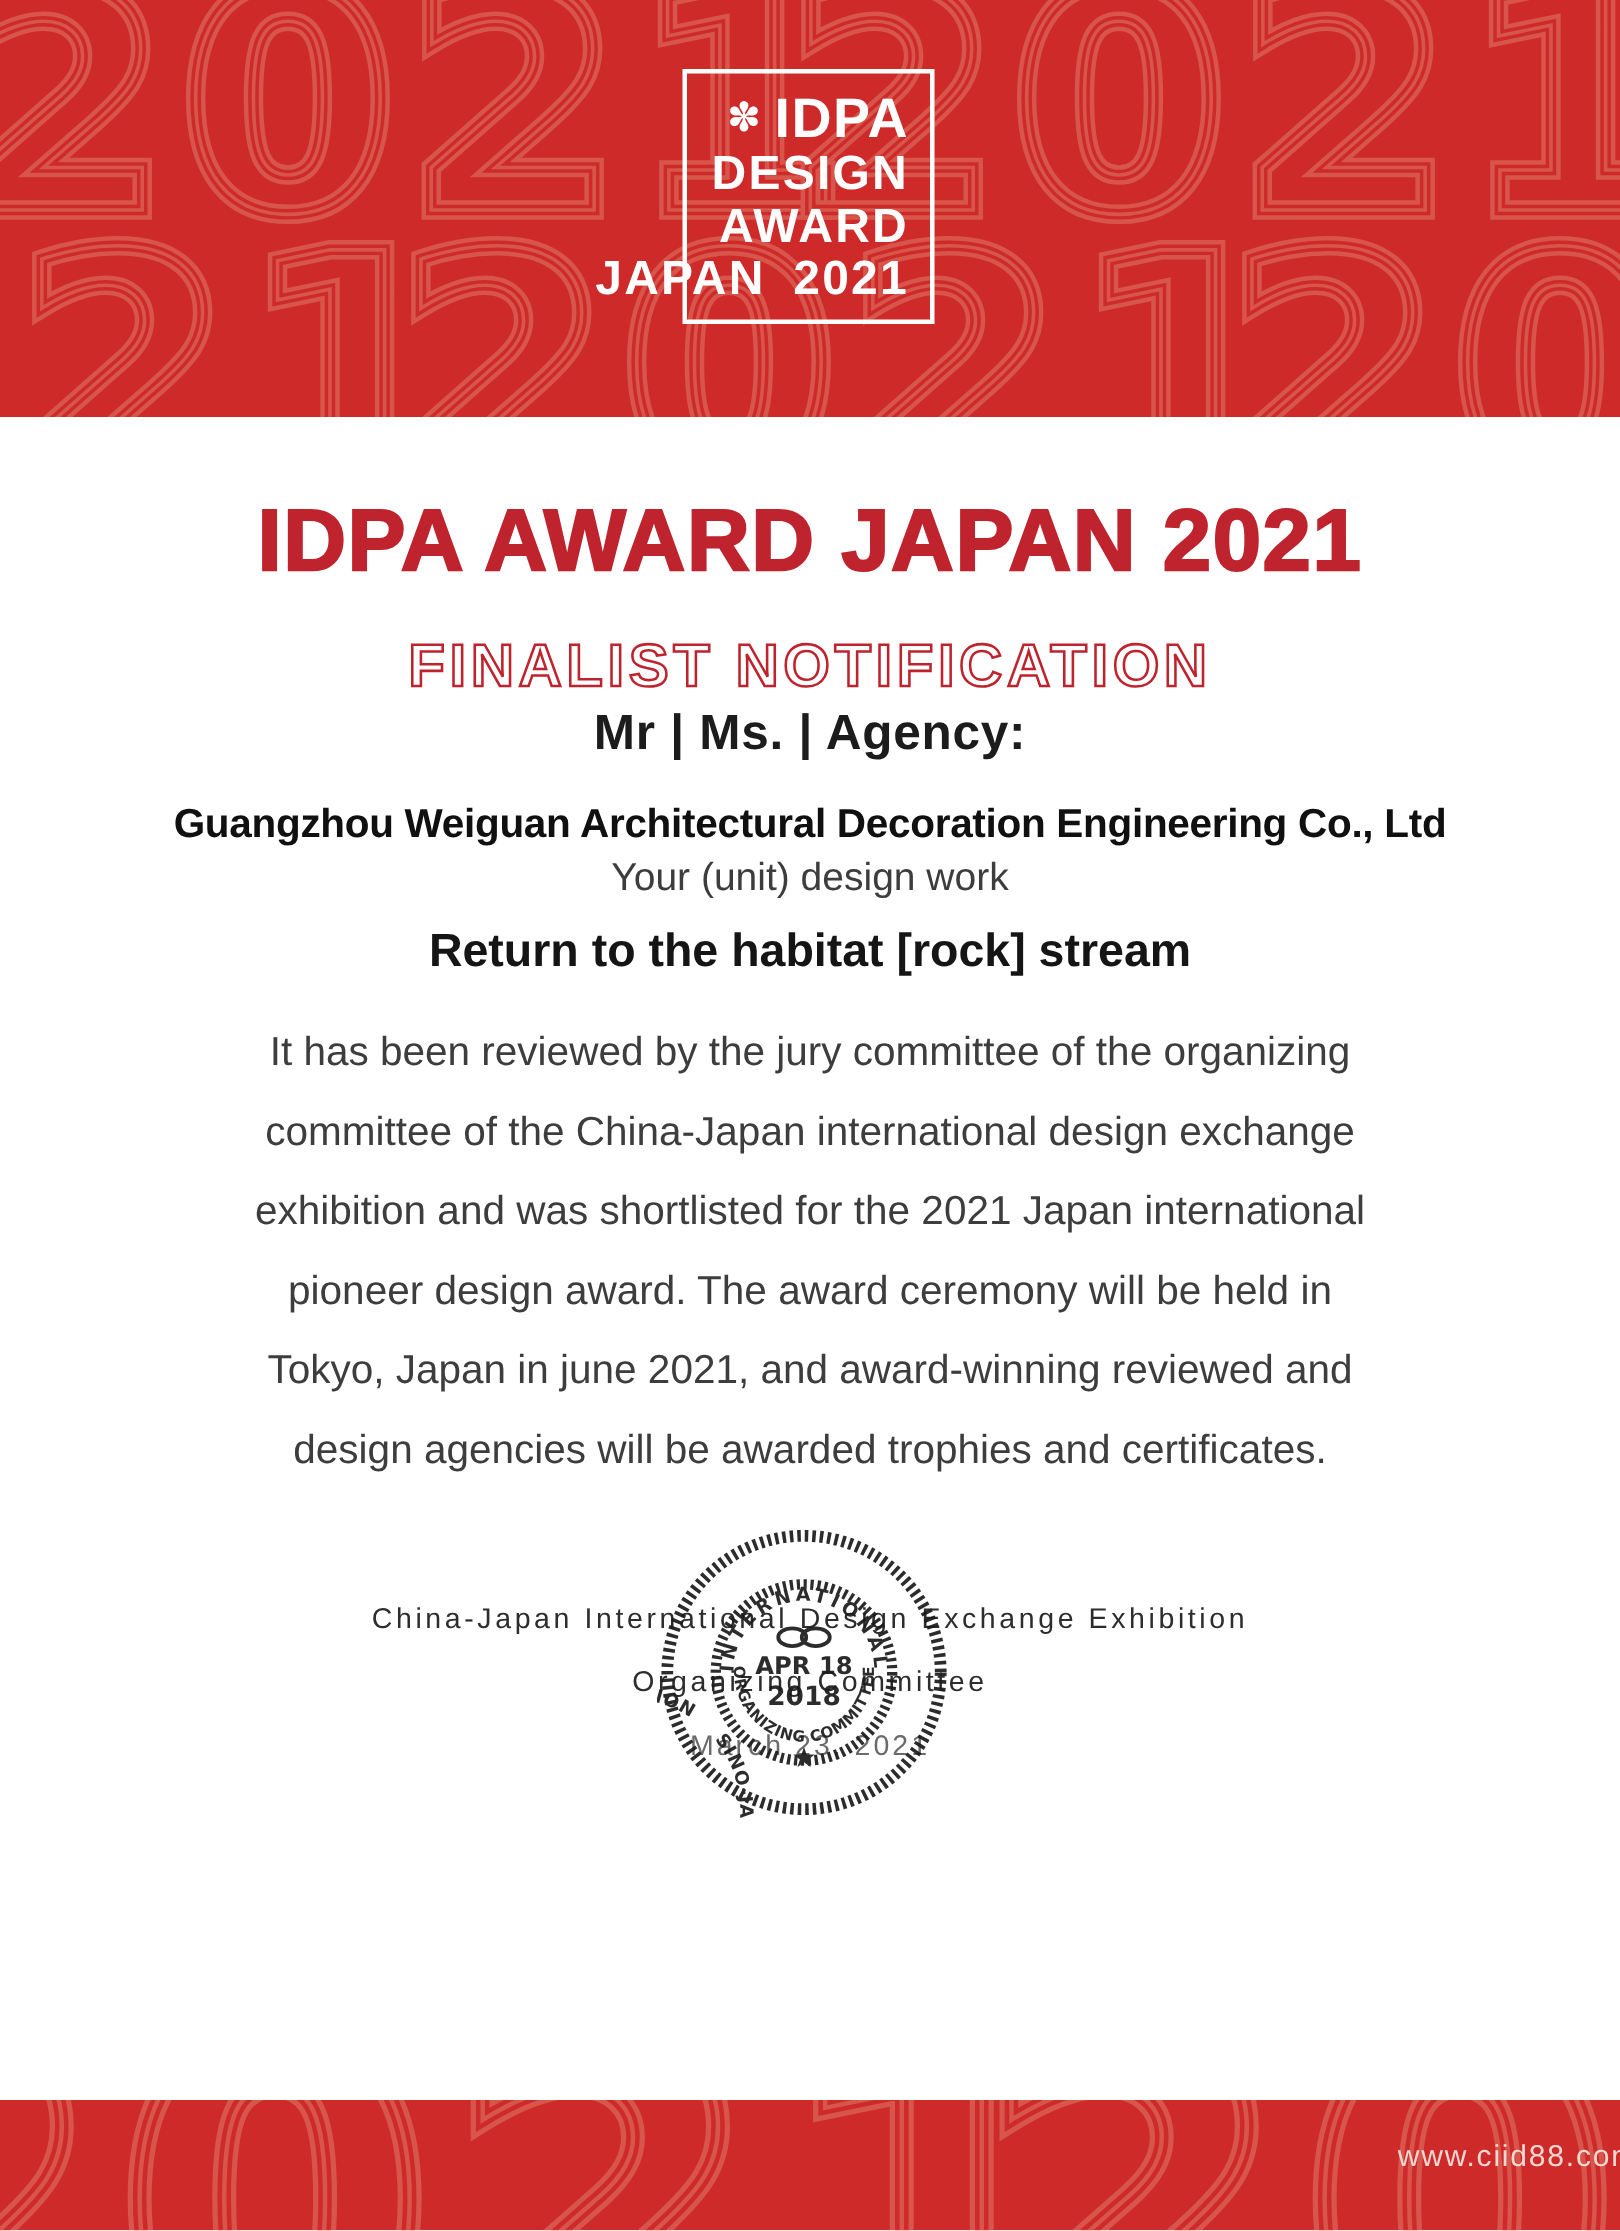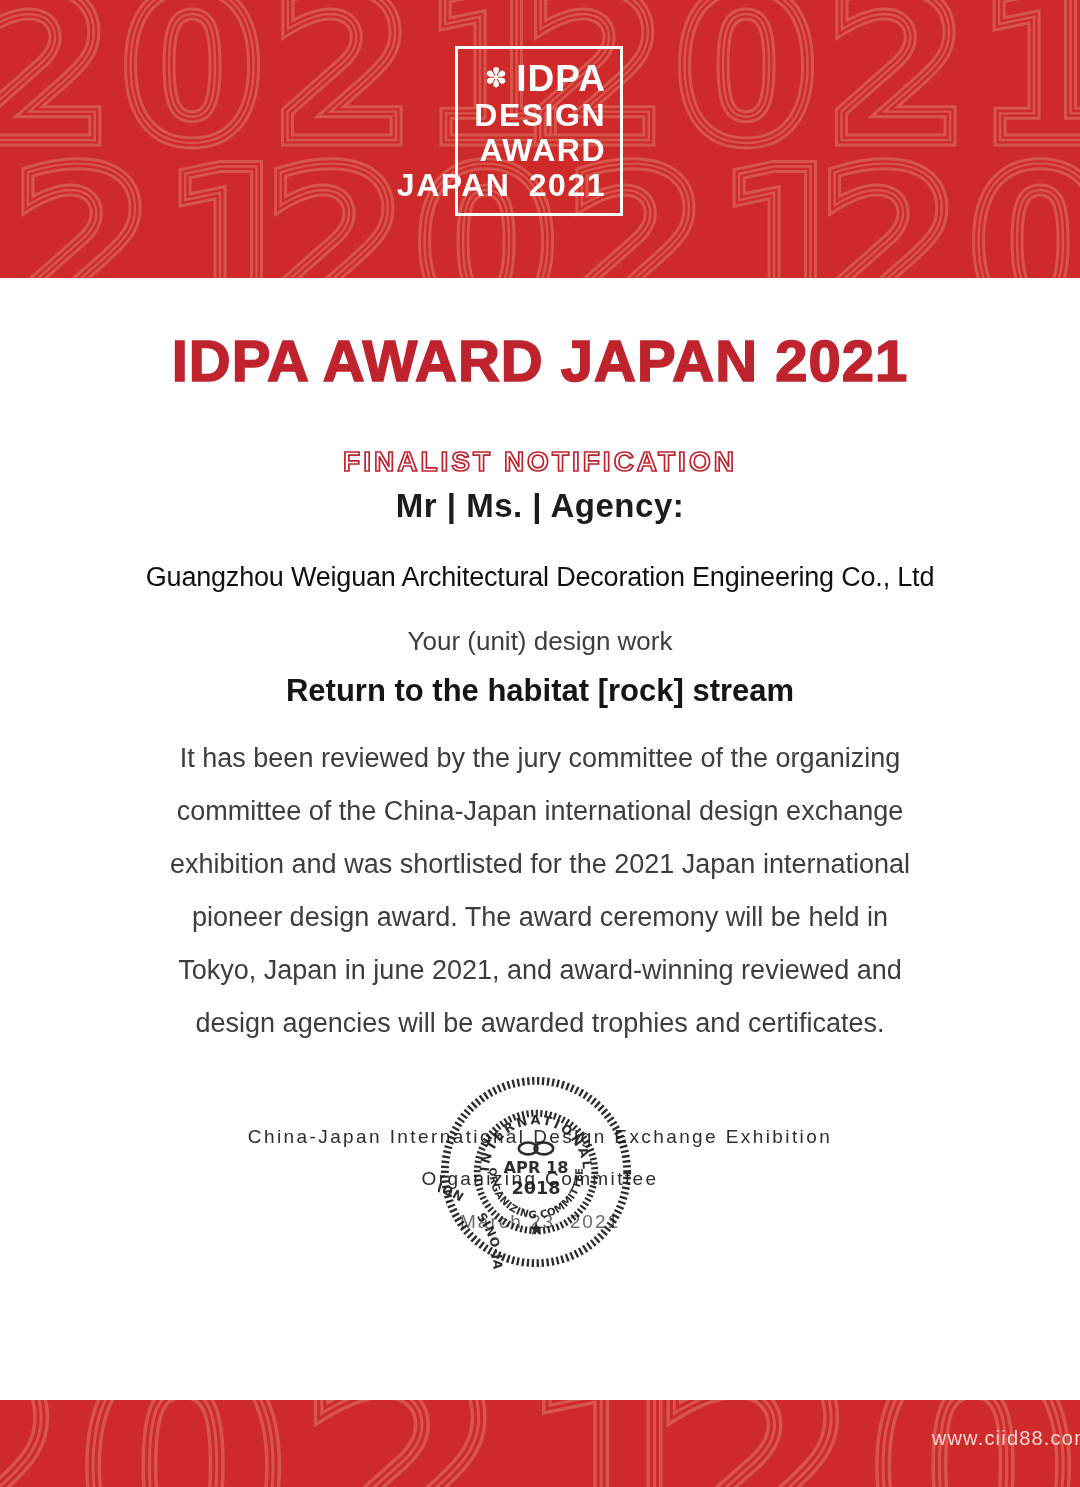--- a/index.html
+++ b/index.html
@@ -20,25 +20,25 @@
   .logo-row{display:flex;align-items:center;gap:9px;line-height:36px;}
   .flower{font-size:27px;line-height:1;}
   .brand{font-size:37px;font-weight:bold;letter-spacing:1px;line-height:1;}
   .logo-line{font-size:32px;font-weight:bold;letter-spacing:1.5px;line-height:34px;white-space:nowrap;}
   .logo-line.japan{word-spacing:8px;}
 
   
   .content{position:absolute;left:0;top:278px;width:1080px;text-align:center;}
   .title{margin:52px 0 0;font-size:58px;line-height:62px;font-weight:bold;letter-spacing:1px;
          color:var(--title_red,#bf242e);-webkit-text-stroke:1.6px var(--title_red,#bf242e);}
-  .subtitle{margin:46px 0 0;font-size:28px;line-height:48px;font-weight:bold;letter-spacing:3px;
+  .subtitle{margin:28px 0 0;font-size:40px;line-height:48px;font-weight:bold;letter-spacing:3px;
             color:#ffffff;-webkit-text-stroke:1.7px var(--title_red,#bf242e);}
   .salutation{font-size:33px;line-height:40px;font-weight:600;color:#1c1c1c;letter-spacing:.5px;}
-  .company{margin-top:33px;font-size:27px;line-height:36px;font-weight:normal;color:#101010;letter-spacing:-.2px;}
-  .work-label{margin-top:29px;font-size:26px;line-height:34px;color:#3d3d3d;}
+  .company{margin-top:23px;font-size:27px;line-height:36px;font-weight:bold;color:#101010;letter-spacing:-.2px;}
+  .work-label{font-size:26px;line-height:34px;color:#3d3d3d;}
   .work-title{margin-top:13px;font-size:31px;line-height:40px;font-weight:bold;color:#151515;}
   .body-par{margin-top:21px;font-size:27px;color:var(--body_text,#3d3d3d);}
   .body-par .line{line-height:53px;}
 
   
   .sig{margin-top:72px;position:relative;}
   .sig-line{font-size:19px;line-height:30px;letter-spacing:2.4px;color:#2d2d2d;position:relative;z-index:1;}
   .sig-line.second{margin-top:12px;}
   .sig-date{margin-top:13px;font-size:19px;line-height:30px;letter-spacing:2px;color:#6b6b6b;position:relative;z-index:1;}
   .stamp{position:absolute;left:438px;top:-48px;width:196px;height:196px;z-index:2;opacity:.92;}

